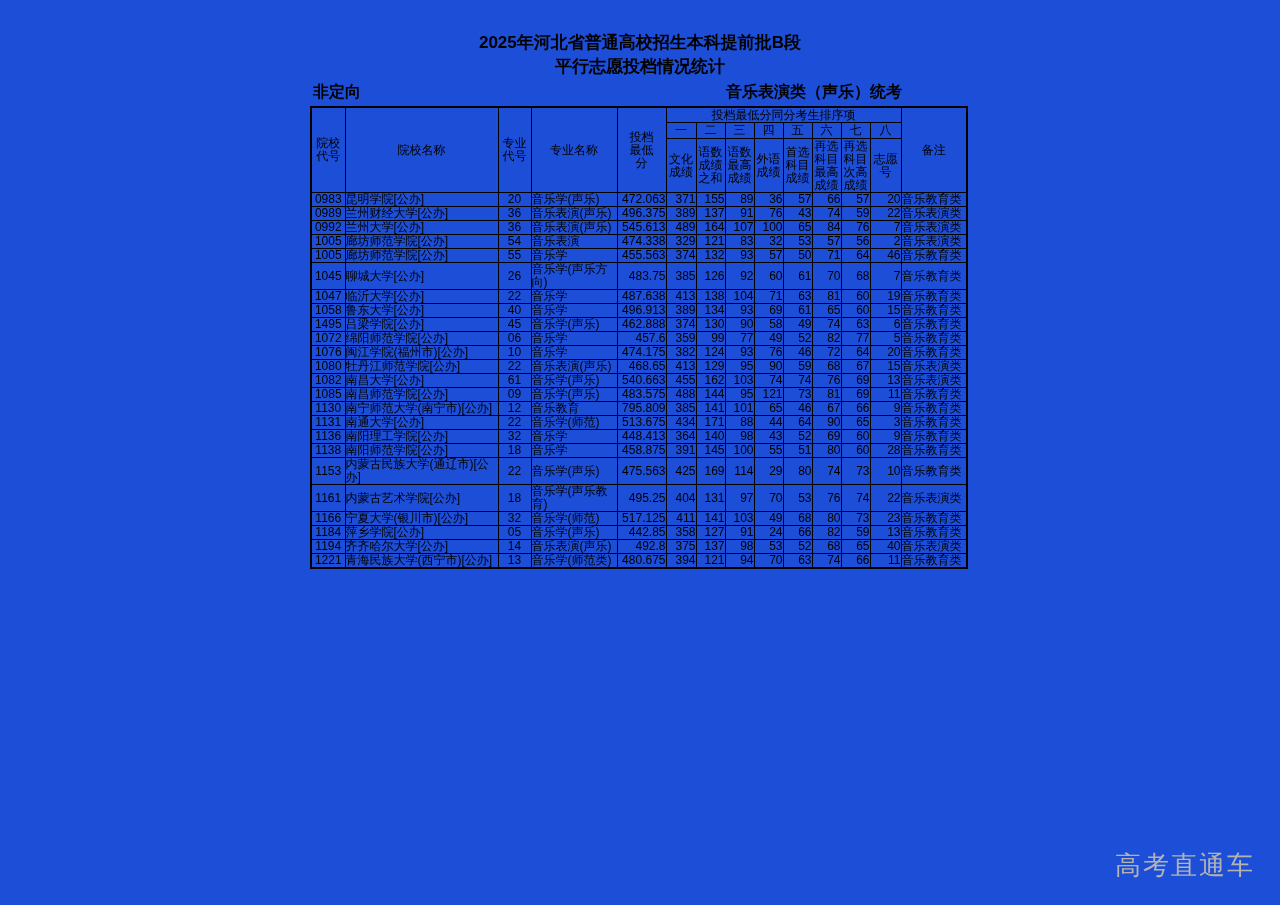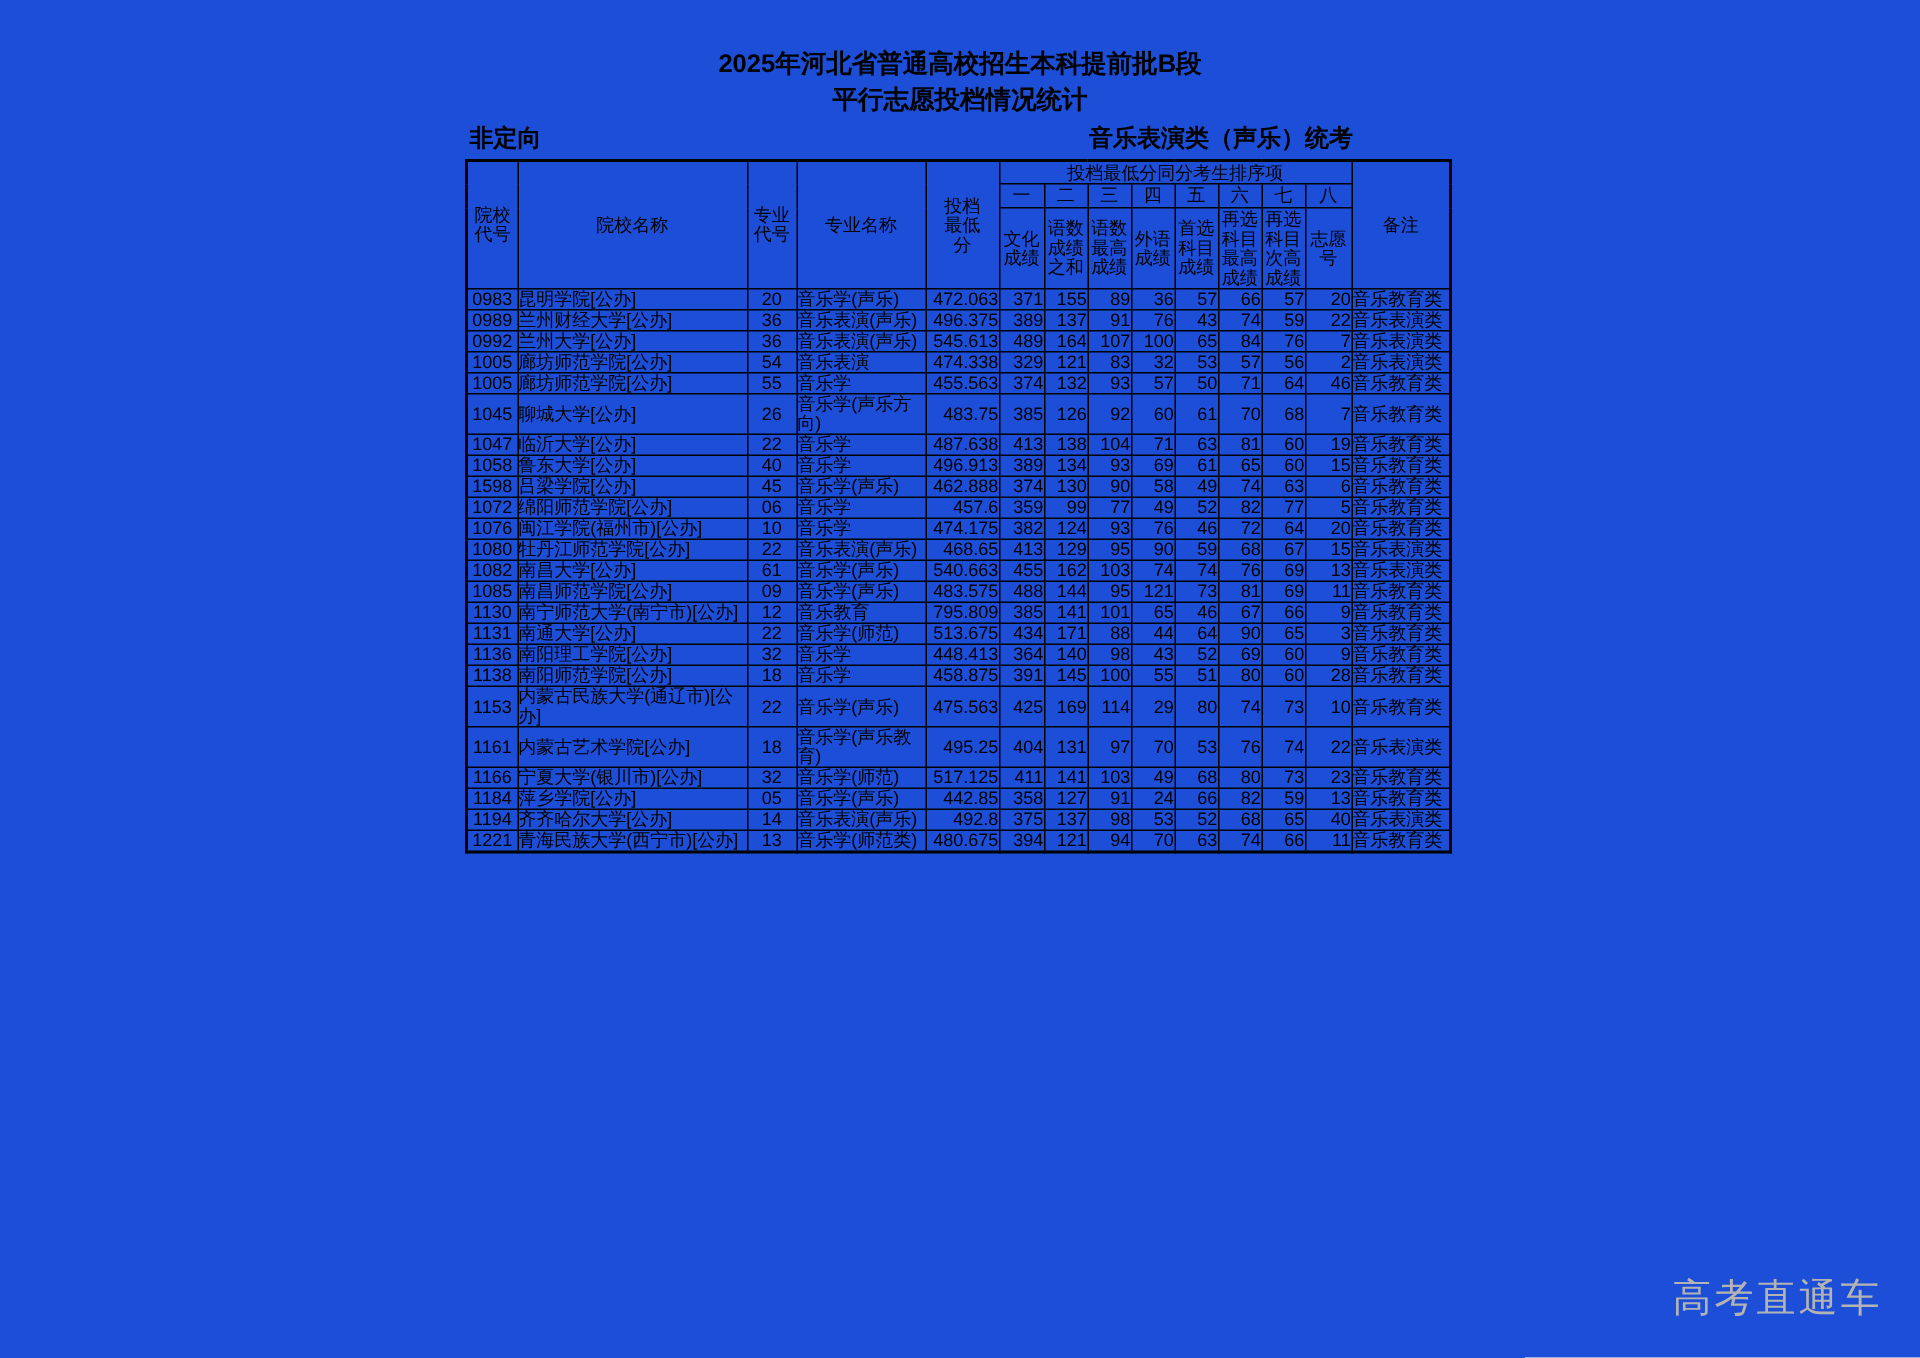--- a/index.html
+++ b/index.html
@@ -250,21 +250,21 @@
             <td class="arn">134</td>
             <td class="arn">93</td>
             <td class="arn">69</td>
             <td class="arn">61</td>
             <td class="arn">65</td>
             <td class="arn">60</td>
             <td class="arn">15</td>
             <td class="al">音乐教育类</td>
           </tr>
           <tr>
-            <td class="ac">1598</td>
+            <td class="ac">1495</td>
             <td class="al">吕梁学院[公办]</td>
             <td class="ac">45</td>
             <td class="al">音乐学(声乐)</td>
             <td class="ar">462.888</td>
             <td class="arn">374</td>
             <td class="arn">130</td>
             <td class="arn">90</td>
             <td class="arn">58</td>
             <td class="arn">49</td>
             <td class="arn">74</td>

